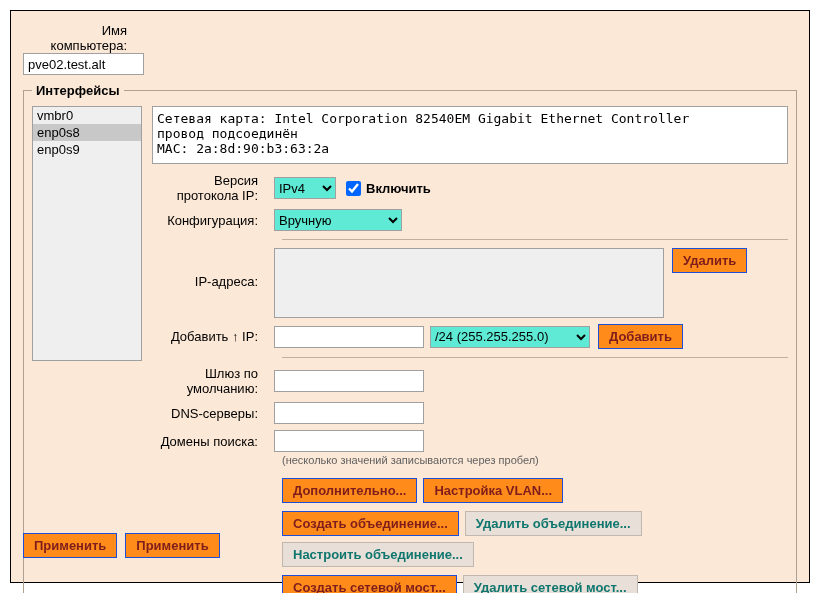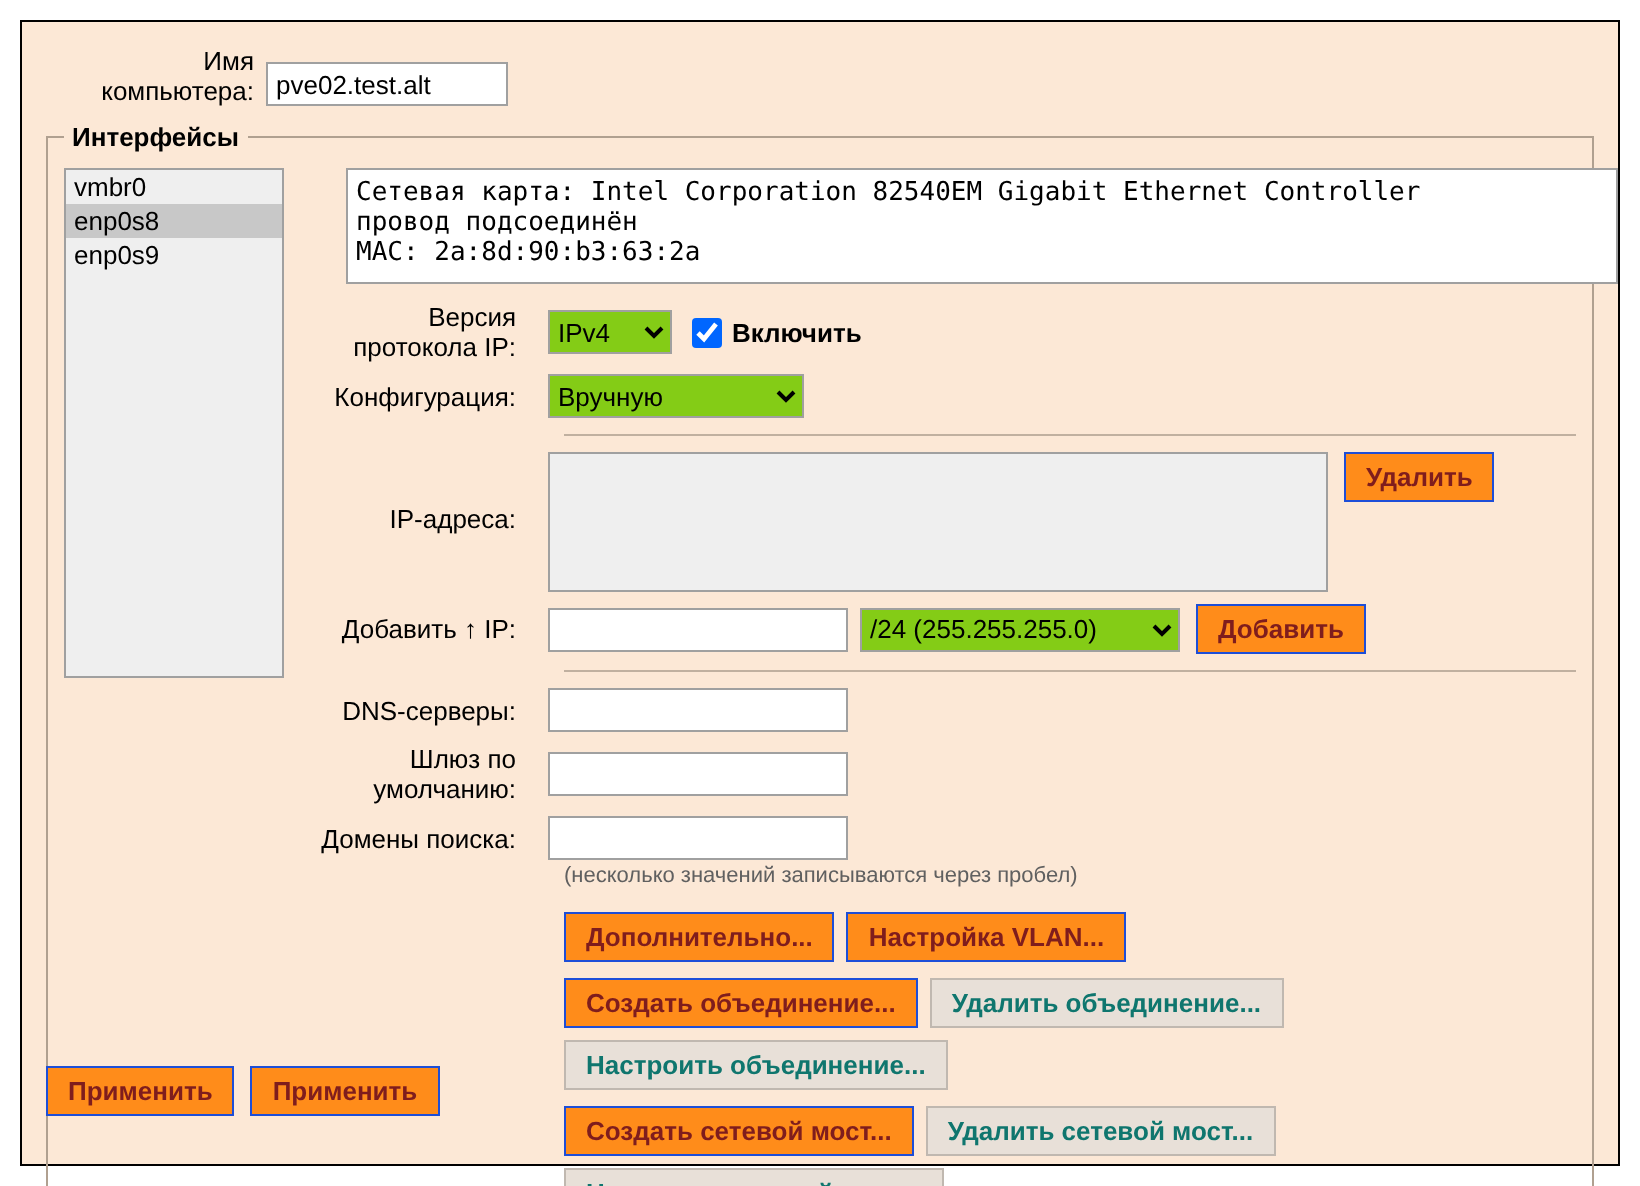--- a/index.html
+++ b/index.html
@@ -13,37 +13,38 @@
   .panel {
     border: 1px solid #000;
     background: #fce8d6;
     padding: 12px;
     width: 800px;
     height: 573px;
     position: relative;
   }
   .row {
     display: flex;
-    align-items: flex-end;
+    align-items: flex-start;
     margin-bottom: 8px;
+    flex-direction: column;
   }
   .label-left {
     text-align: right;
     padding-right: 6px;
   }
   input[type="text"] {
     border: 1px solid #a0a0a0;
     background: #fff;
     padding: 2px 4px;
     font-size: 13px;
     height: 22px;
   }
   select {
     border: 1px solid #a0a0a0;
-    background: #84cc16;
+    background: #5eead4;
     font-size: 13px;
     height: 22px;
   }
   textarea {
     border: 1px solid #a0a0a0;
     background: #fff;
     font-family: monospace;
     font-size: 13px;
     padding: 4px;
     resize: none;
@@ -166,21 +167,21 @@
   <fieldset>
     <legend>Интерфейсы</legend>
     <div class="iface-layout">
       <div class="iface-list" id="iface-list">
           <div class="iface-item">vmbr0</div>
           <div class="iface-item selected">enp0s8</div>
           <div class="iface-item">enp0s9</div>
         </div>
       <div class="iface-right">
 
-        <textarea readonly="" style="width: 100%; height: 58px; margin-left: 21px;">Сетевая карта: Intel Corporation 82540EM Gigabit Ethernet Controller
+        <textarea readonly="" style="width: 100%; height: 58px;">Сетевая карта: Intel Corporation 82540EM Gigabit Ethernet Controller
 провод подсоединён
 MAC: 2a:8d:90:b3:63:2a</textarea>
 
         <div class="form-row" style="margin-top:6px">
           <div class="form-label">Версия протокола IP:</div>
           <select style="width:62px">
             <option>IPv4</option>
           </select>
           <input type="checkbox" checked="" style="margin-left: 10px;">
           <span class="cb-label">Включить</span>
@@ -206,25 +207,25 @@
           <input type="text" style="width: 150px;" value="">
           <select style="width:160px;margin-left:6px">
             <option>/24 (255.255.255.0)</option>
           </select>
           <button class="btn" style="margin-left:8px">Добавить</button>
         </div>
 
         <hr class="hr">
 
         <div class="form-row">
+          <div class="form-label">Шлюз по умолчанию:</div>
+          <input type="text" style="width: 150px;" value="">
+        </div>
+        <div class="form-row">
           <div class="form-label">DNS-серверы:</div>
-          <input type="text" style="width: 150px;" value="">
-        </div>
-        <div class="form-row">
-          <div class="form-label">Шлюз по умолчанию:</div>
           <input type="text" style="width: 150px;" value="">
         </div>
         <div class="form-row" style="margin-bottom:2px">
           <div class="form-label">Домены поиска:</div>
           <input type="text" style="width: 150px;" value="">
         </div>
         <div class="hint">(несколько значений записываются через пробел)</div>
 
         <div class="btn-row">
           <button class="btn">Дополнительно...</button>

